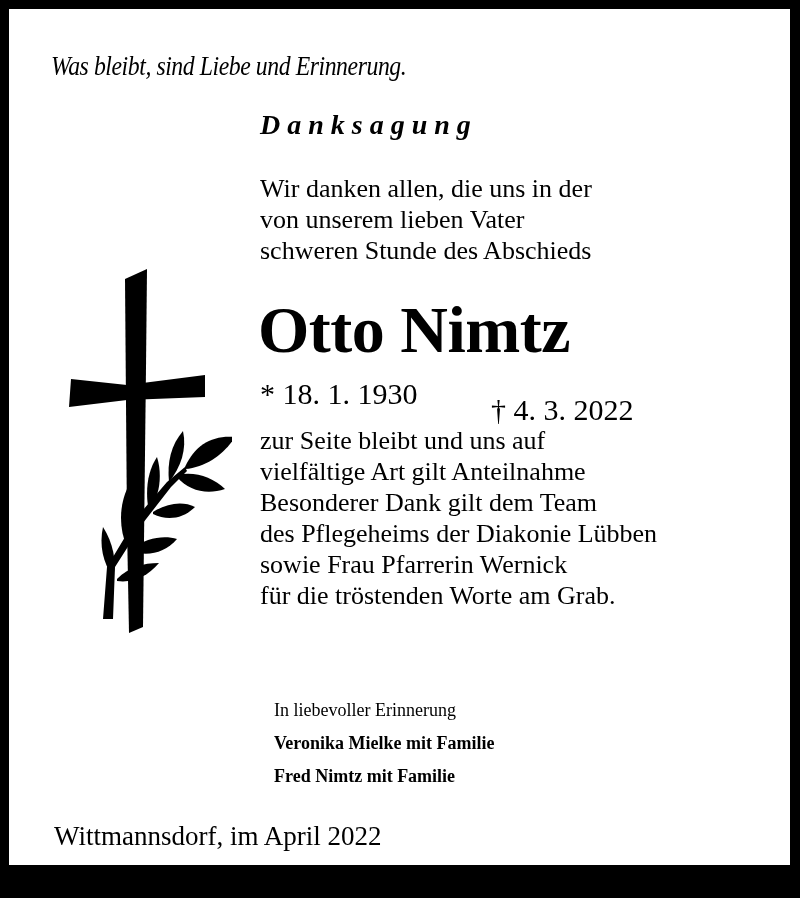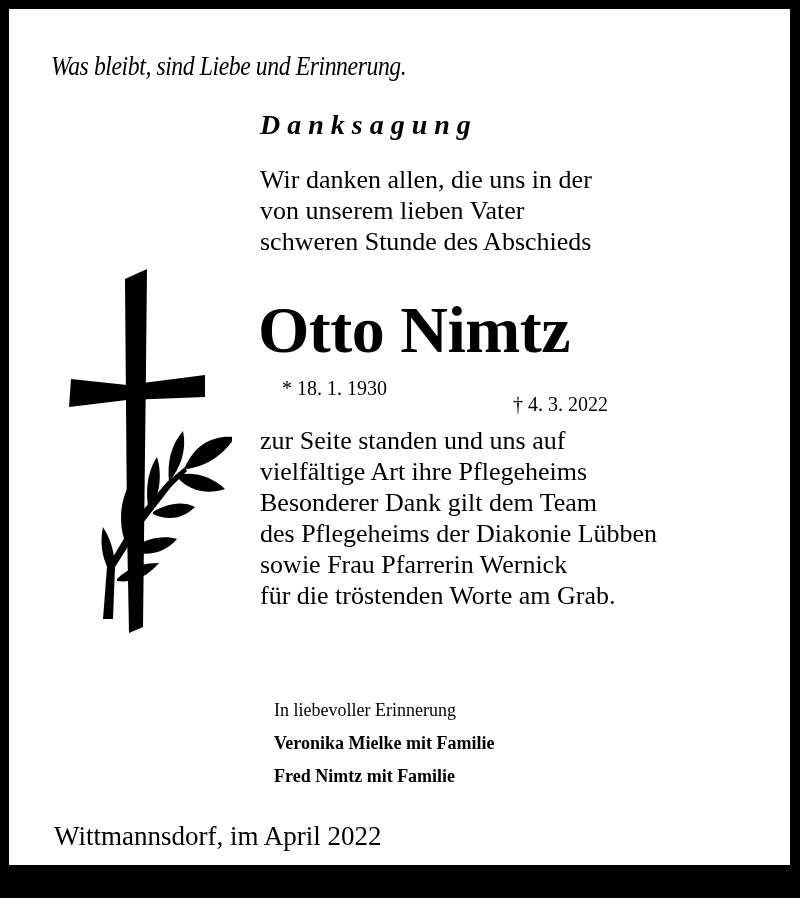--- a/index.html
+++ b/index.html
@@ -15,30 +15,30 @@
       transform: scaleX(0.88); transform-origin: left top;
       white-space: nowrap;
     }
     .heading {
       position: absolute; left: 251px; top: 100px;
       font-size: 28px; font-weight: bold; letter-spacing: 7px;
       white-space: nowrap;
       font-style: italic;
     }
     .intro {
-      position: absolute; left: 251px; top: 155px;
+      position: absolute; left: 251px; top: 164px;
       font-size: 26px; line-height: 31px; white-space: nowrap;
     }
     .name {
       position: absolute; left: 249px; top: 283px;
       font-size: 66px; font-weight: bold; letter-spacing: -0.5px; white-space: nowrap;
     }
     .dates {
       position: absolute; left: 251px; top: 368px;
-      font-size: 20px; white-space: nowrap; margin-left: 22px;
+      font-size: 30px; white-space: nowrap;
     }
     .dates .death { position: absolute; left: 231px; top: 16px; }
     .body-text {
       position: absolute; left: 251px; top: 416px;
       font-size: 26px; line-height: 31px; white-space: nowrap;
     }
     .closing {
       position: absolute; left: 265px; top: 685px;
       font-size: 18px; line-height: 33px; white-space: nowrap;
     }
@@ -87,22 +87,22 @@
   </svg>
 
   <div class="name">Otto Nimtz</div>
 
   <div class="dates">
     <span>* 18. 1. 1930</span>
     <span class="death">† 4. 3. 2022</span>
   </div>
 
   <div class="body-text">
-    <span class="line">zur Seite standen und uns auf</span>
-    <span class="line">vielfältige Art ihre Pflegeheims</span>
+    <span class="line">zur Seite bleibt und uns auf</span>
+    <span class="line">vielfältige Art gilt Anteilnahme</span>
     <span class="line">Besonderer Dank gilt dem Team</span>
     <span class="line">des Pflegeheims der Diakonie Lübben</span>
     <span class="line">sowie Frau Pfarrerin Wernick</span>
     <span class="line">für die tröstenden Worte am Grab.</span>
   </div>
 
   <div class="closing">
     <span class="line">In liebevoller Erinnerung</span>
     <span class="line strong">Veronika Mielke mit Familie</span>
     <span class="line strong">Fred Nimtz mit Familie</span>

